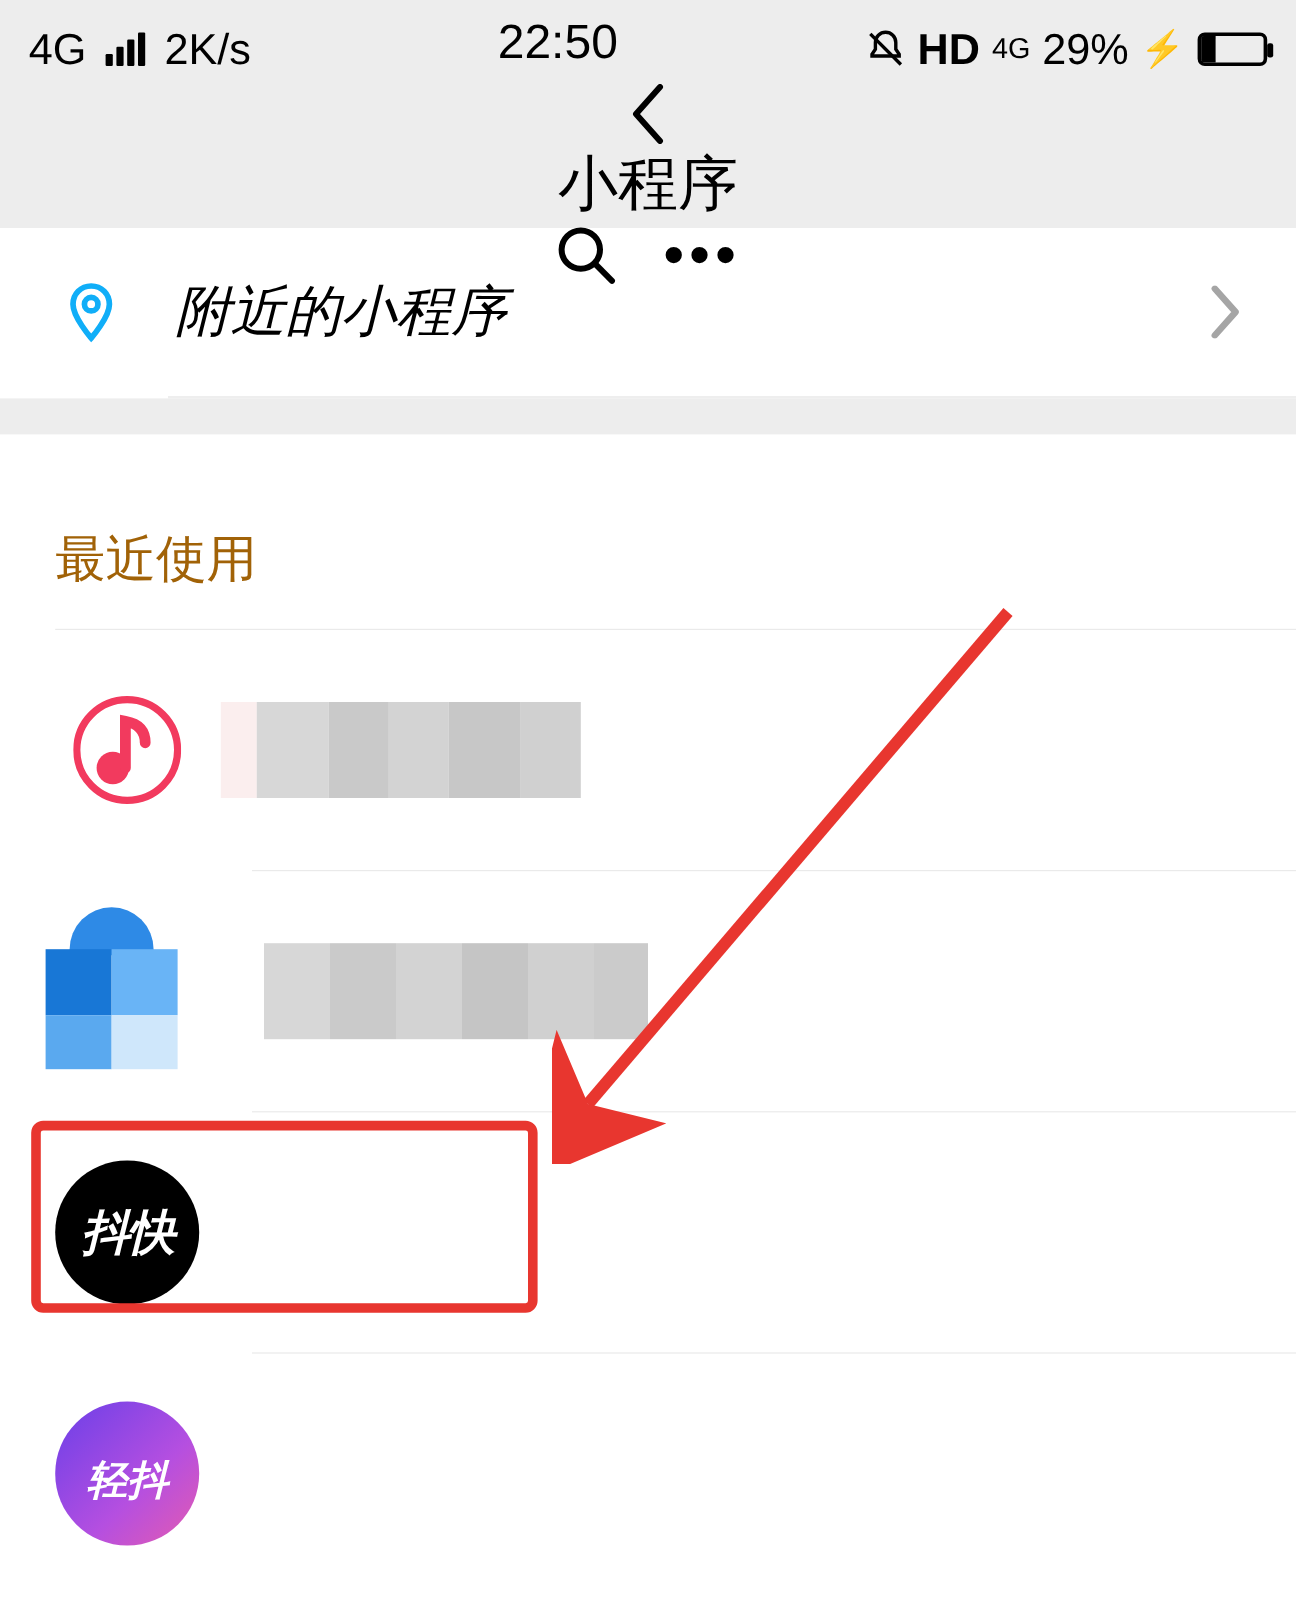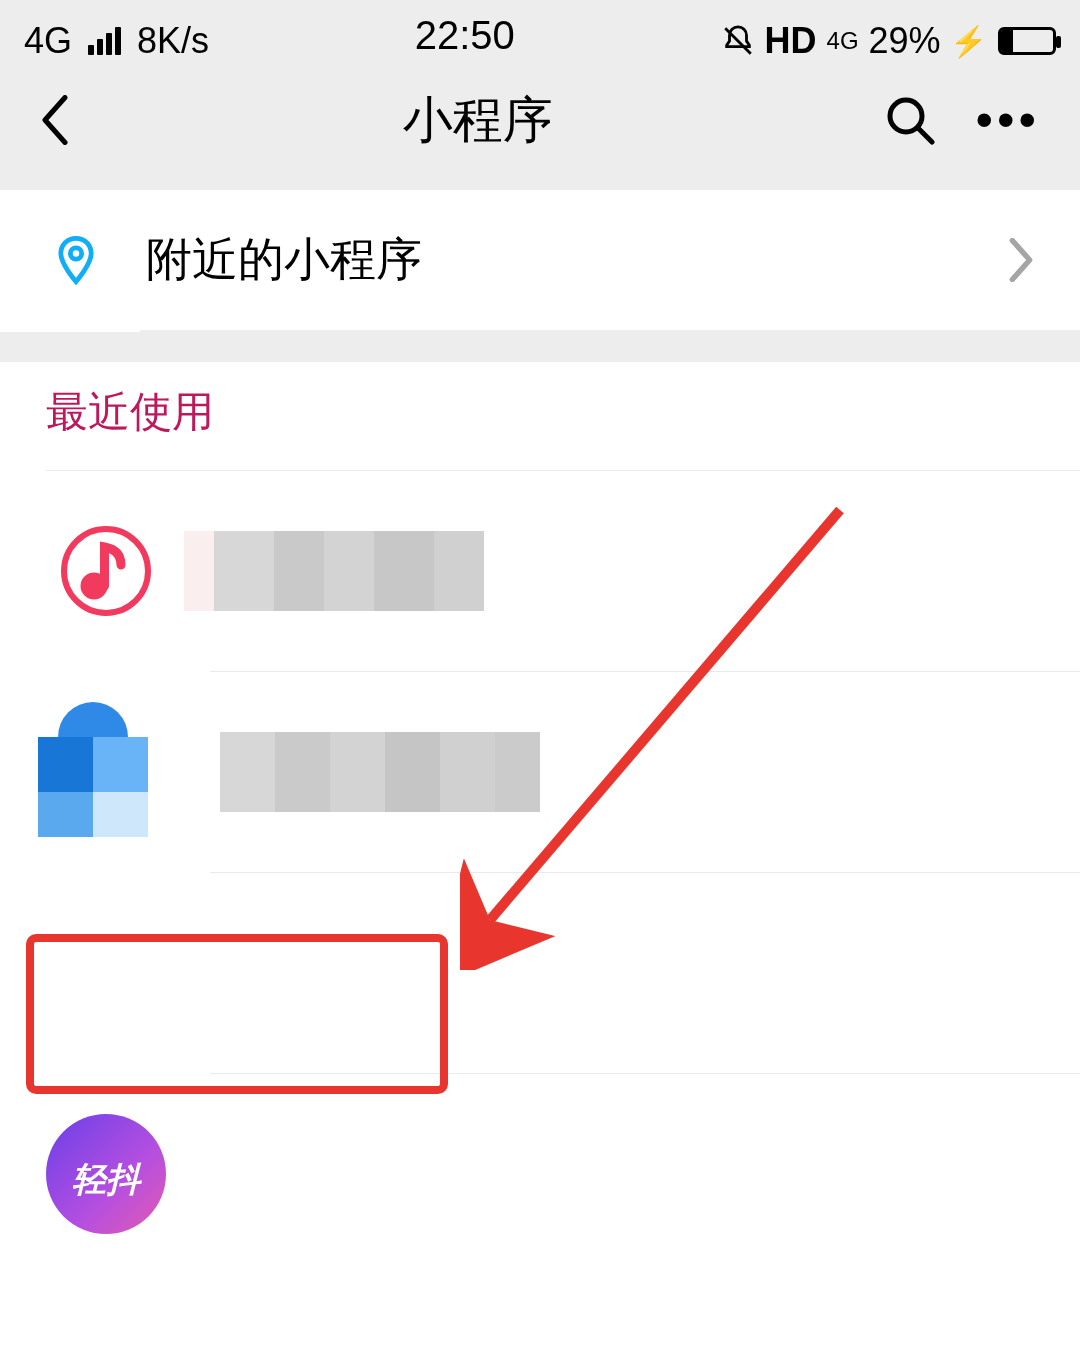--- a/index.html
+++ b/index.html
@@ -45,50 +45,52 @@
   }
 
   
   .nav-bar {
     height: 120px;
     background:#ededed;
     display:flex;
     align-items:center;
     justify-content:space-between;
     padding:0 40px 20px 40px;
+    flex-direction:column;
   }
   .nav-left, .nav-right { display:flex; align-items:center; gap:40px; }
   .nav-title { font-size:50px; font-weight:500; color:#000; }
   .chevron-left { width:30px; height:50px; }
   .magnifier { width:50px; height:50px; }
   .dots { font-size:50px; letter-spacing:4px; line-height:1; }
 
   .content { background:#fff; }
 
   
   .menu-section { background:#fff; }
   .menu-row {
     display:flex; align-items:center;
     padding: 0 46px;
     height:140px;
     position:relative;
   }
   .menu-row .row-icon { width:60px; height:60px; flex:0 0 60px; display:flex; align-items:center; justify-content:center; }
-  .menu-row .row-label { flex:1; font-size:46px; color:#000; padding-left:40px; }
+  .menu-row .row-label { flex:1; font-size:46px; color:#000; padding-left:40px;font-style:italic; }
   .menu-row .chevron-right { width:26px; height:44px; opacity:.35; }
   .menu-divider {
     height:2px; background:#eee; margin-left:140px;
   }
   .section-gap { height:30px; background:#ededed; }
 
   
   .section-header {
-    padding: 22px 46px 30px 46px;
+    padding: 32px 46px 30px 46px;
     font-size:42px;
-    color:#be185d;
+    color:#a16207;
+    margin-top:44px;
   }
   .thin-divider {
     height:1px; background:#eaeaea; margin-left:46px;
   }
 
   .app-row {
     display:flex; align-items:center;
     padding-left:46px;
     height:200px;
     position:relative;
@@ -158,21 +160,21 @@
 
   <div class="status-bar">
     <div class="status-left">
       <span>4G</span>
       <span class="signal">
         <span></span>
           <span></span>
           <span></span>
           <span></span>
       </span>
-      <span>8K/s</span>
+      <span>2K/s</span>
     </div>
     <div class="status-center">22:50</div>
     <div class="status-right">
       <svg class="bell" viewBox="0 0 24 24">
         <path d="M12 2a6 6 0 00-6 6v4l-2 3v1h16v-1l-2-3V8a6 6 0 00-6-6z" fill="none" stroke="#000" stroke-width="2"></path>
         <line x1="3" y1="3" x2="21" y2="21" stroke="#000" stroke-width="2"></line>
       </svg>
       <span style="font-weight:600;">HD</span>
       <span style="font-size:24px; line-height:1;">4G</span>
       <span>29%</span>
@@ -254,20 +256,23 @@
         <span style="width:55px;background:#cacaca;"></span>
         <span style="width:55px;background:#d3d3d3;"></span>
         <span style="width:55px;background:#c5c5c5;"></span>
         <span style="width:55px;background:#d0d0d0;"></span>
         <span style="width:45px;background:#cbcbcb;"></span>
       </div>
     </div>
     <div class="app-divider"></div>
 
     <div class="app-row">
+      <div class="app-icon doukuai-icon">
+        <span>抖快</span>
+      </div>
     </div>
     <div class="app-divider"></div>
 
     <div class="app-row" style="height:120px; align-items:flex-start; padding-top:40px;">
       <div class="app-icon qingdou-icon" style="margin-top:0;">
         <span style="transform:translateY(6px);">轻抖</span>
       </div>
       <div class="app-label"></div>
     </div>
   </div>

